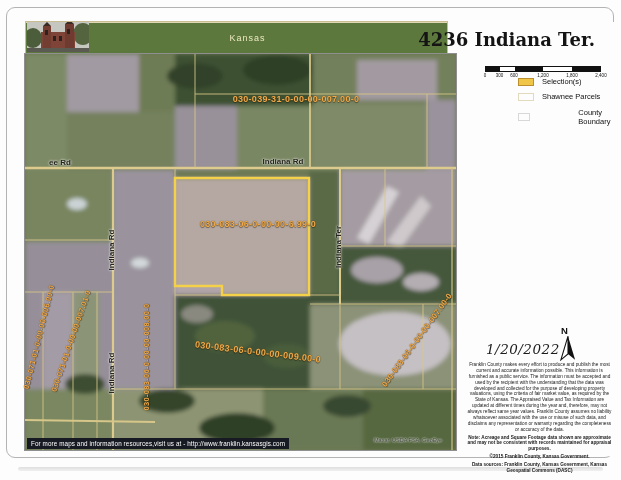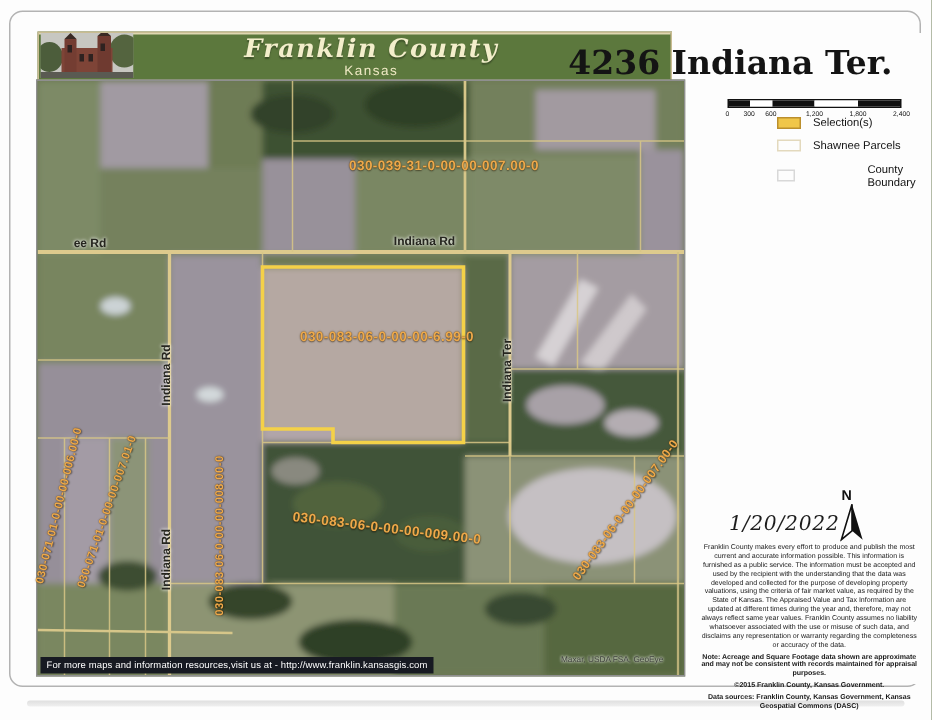--- a/index.html
+++ b/index.html
@@ -24,21 +24,21 @@
   
   .map{position:absolute;left:24px;top:53px;width:433px;height:398px;
        border:1px solid #8f8f8f;box-sizing:border-box;overflow:hidden;background:#6b7852;}
   .map svg{display:block;}
 
   .map-label{position:absolute;white-space:nowrap;font-weight:bold;color:#eda94b;
        letter-spacing:.3px;text-shadow:0 0 1px rgba(80,50,5,.95),0 1px 1px rgba(0,0,0,.4);
        transform:translate(-50%,-50%);}
   .pl-h{font-size:9px;}
   .pl-s{font-size:7.5px;}
-  .pl0{left:296px;top:110px;}
+  .pl0{left:296px;top:99px;}
   .pl1{left:258px;top:224px;}
   .pl2{left:258px;top:352px;transform:translate(-50%,-50%) rotate(7deg);}
   .pl3{left:39px;top:337px;transform:translate(-50%,-50%) rotate(-76deg);}
   .pl4{left:71px;top:341px;transform:translate(-50%,-50%) rotate(-71deg);}
   .pl5{left:146px;top:357px;transform:translate(-50%,-50%) rotate(-90deg);}
   .pl6{left:417px;top:340px;font-size:8px;transform:translate(-50%,-50%) rotate(-54deg);}
 
   .road-label{position:absolute;white-space:nowrap;font-size:8px;font-weight:bold;color:#26261f;
        text-shadow:0 0 2px rgba(255,255,255,.85),0 0 3px rgba(255,255,255,.6);
        transform:translate(-50%,-50%);}
@@ -50,21 +50,21 @@
 
   .attribution{position:absolute;left:374px;top:437px;font-size:5.5px;color:#3c3c3c;
        text-shadow:0 0 2px #fff,0 0 2px #fff;opacity:.85;}
 
   .footer-strip{position:absolute;left:27px;top:438px;height:11px;line-height:11px;
        background:#171a22;color:#fff;font-size:6.3px;padding:0 4px;letter-spacing:.1px;}
 
   
   .info-panel{position:absolute;left:457px;top:22px;width:157px;bottom:24px;background:#fdfdfd;}
   .map-title{position:absolute;right:26px;top:29px;font-family:"DejaVu Serif",serif;
-       font-weight:bold;font-size:22px;color:#141414;white-space:nowrap;}
+       font-weight:bold;font-size:18px;color:#141414;white-space:nowrap;}
 
   .scalebar-wrap{position:absolute;left:485px;top:66px;width:116px;}
   .scalebar{display:flex;height:4px;border:1px solid #111;}
   .scalebar .seg{height:100%;}
   .sb-ticks{position:relative;height:7px;font-size:4.5px;color:#111;}
   .sb-ticks span{position:absolute;top:1px;transform:translateX(-50%);}
 
   .legend-row{position:absolute;left:494px;display:flex;align-items:center;padding-left:24px;}
   .legend-swatch{width:16px;height:8px;box-sizing:border-box;}
   .sw-selection{background:#f0c649;border:1px solid #bb8f2d;}
@@ -101,21 +101,20 @@
     <polygon points="16,4 20,0 24,4" fill="#3a2a24"></polygon>
     <rect x="38" y="2" width="9" height="26" fill="#6f3a30"></rect>
     <polygon points="38,2 42.5,-2 47,2" fill="#3a2a24"></polygon>
     <rect x="26" y="14" width="3" height="5" fill="#2e2220"></rect>
     <rect x="32" y="14" width="3" height="5" fill="#2e2220"></rect>
     <rect x="18" y="8" width="3" height="5" fill="#2e2220"></rect>
     <rect x="40" y="7" width="3" height="5" fill="#2e2220"></rect>
     <rect x="0" y="26" width="62" height="4" fill="#5a5a52"></rect>
   </svg>
   <div class="banner-text">
-    <div class="county-name">Franklin County</div>
     <div class="state-name">Kansas</div>
   </div>
 </div>
 
 <div class="map">
   <svg width="431" height="396" viewBox="0 0 431 396">
     <defs>
         <filter id="soft" x="-5%" y="-5%" width="110%" height="110%">
           <feGaussianBlur stdDeviation="2"></feGaussianBlur>
         </filter>

